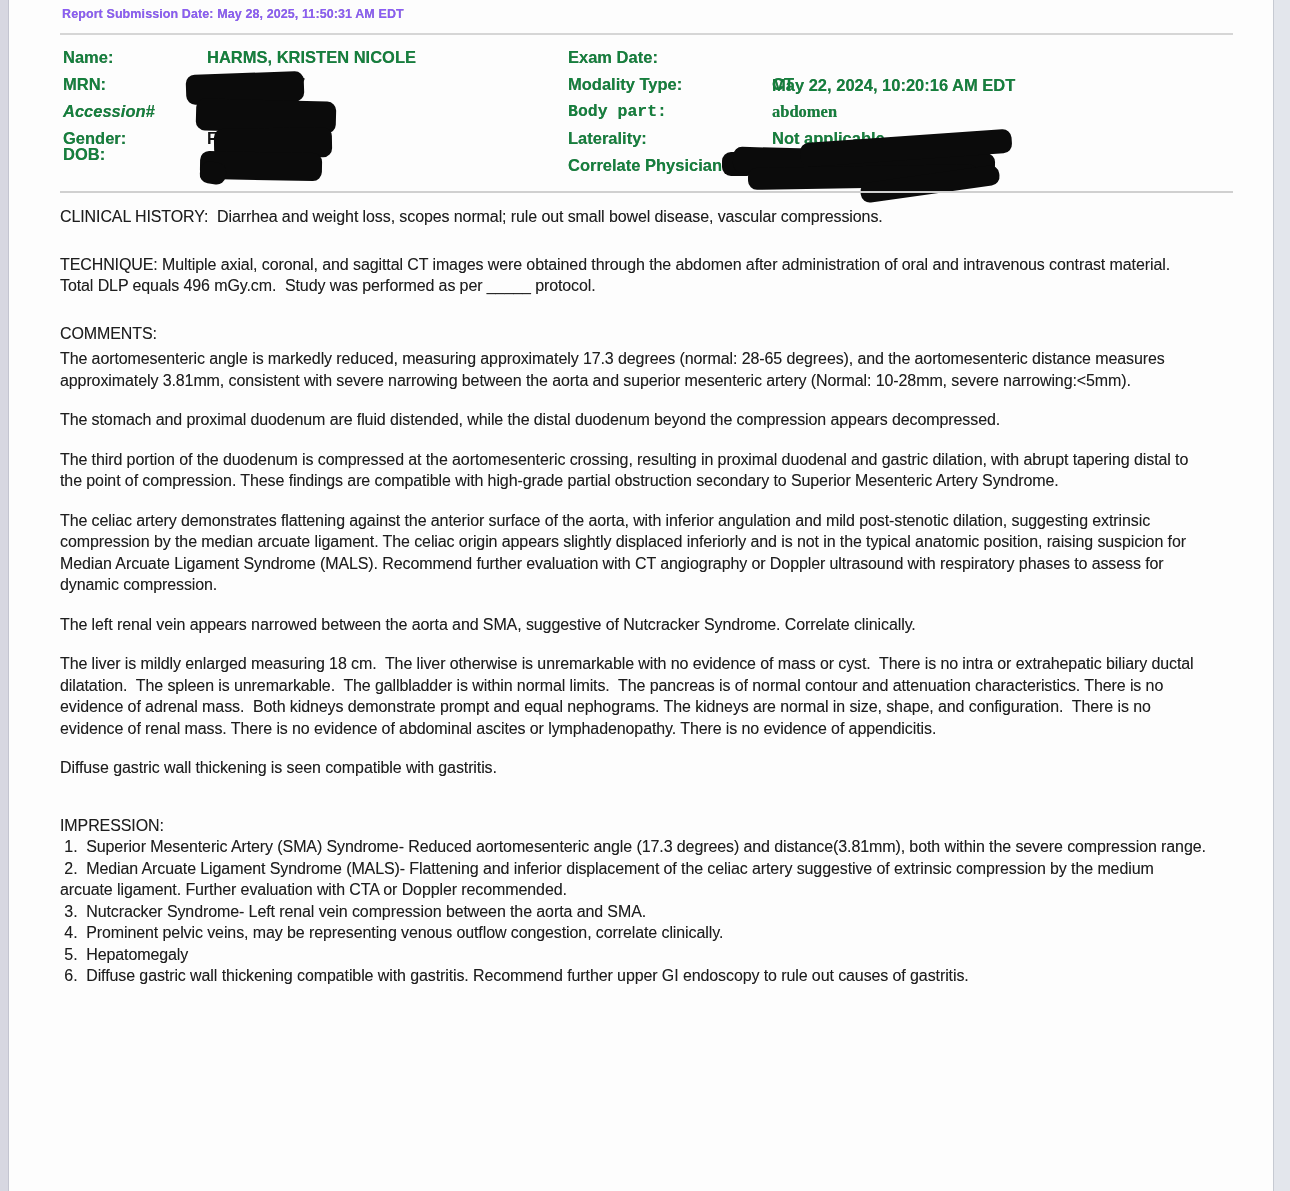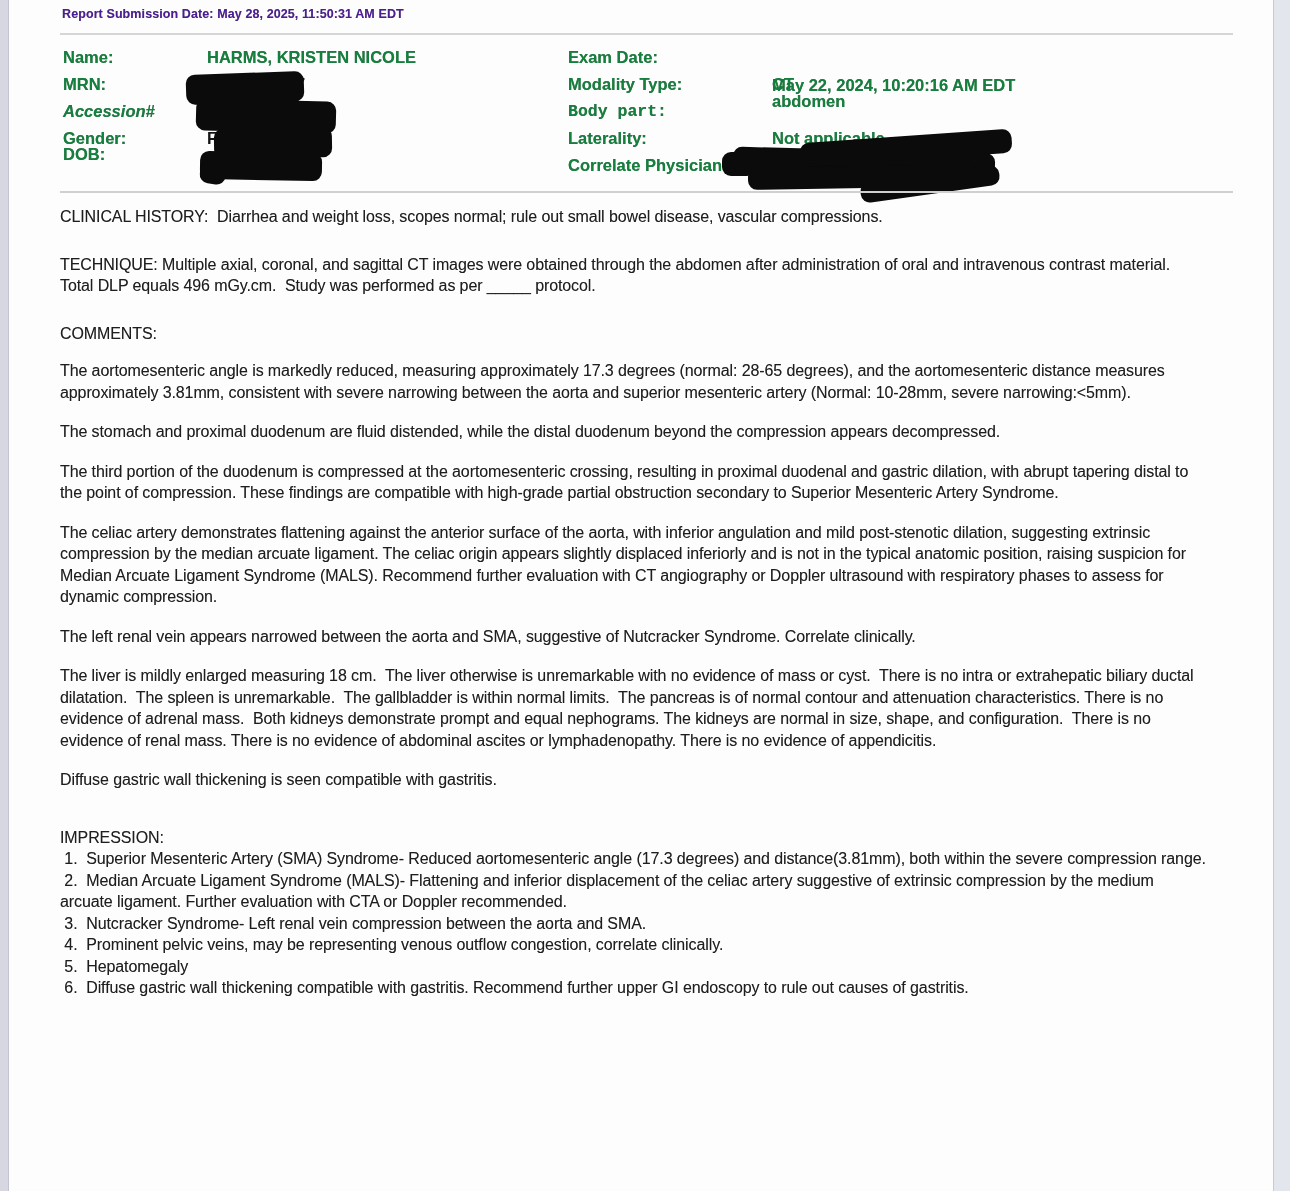--- a/index.html
+++ b/index.html
@@ -14,21 +14,21 @@
   }
   .edge-right {
     position:absolute; right:0; top:0; width:17px; height:1191px;
     background:#e3e6ec; border-left:1px solid #c6cad2;
   }
 
   .page { position:absolute; left:0; top:0; width:1290px; height:1191px; }
 
   .submission {
     position:absolute; left:62px; top:7px;
-    font-size:12.5px; font-weight:700; color:#4c1d95; letter-spacing:0.1px;
+    font-size:12.5px; font-weight:700; color:#8b5cf6; letter-spacing:0.1px;
     text-shadow:0 0 0.5px rgba(40,40,40,0.45);
   }
 
   .rule { position:absolute; height:2px; background:#d0d0d0; }
   .rule-top    { left:60px; top:33px;  width:1173px; background:#d6d6d6; }
   .rule-bottom { left:60px; top:191px; width:1173px; }
 
   .header { position:absolute; left:0; top:0; width:1290px; height:200px; }
   .hrow-label, .hrow-value {
     position:absolute; font-size:16.5px; font-weight:700; color:#15803d;
@@ -43,21 +43,21 @@
 
   .doc-body {
     position:absolute; left:60px; top:206px; width:1150px;
     font-size:16px; line-height:21.5px; letter-spacing:-0.1px; color:#1e1e1e;
     text-shadow:0 0 0.5px rgba(30,30,30,0.4);
   }
   .para { white-space:pre-wrap; margin-top:18px; }
   .para.first { margin-top:0; }
   .para.pre-comments { margin-top:26px; }
   .para.comments-head { margin-top:26px; }
-  .para.nogap { margin-top:16px; }
+  .para.nogap { margin-top:4px; }
   .para.impression-head { margin-top:36px; }
   .para.item { margin-top:0; }
 </style>
 </head>
 <body>
 
 <div class="stage">
   <div class="edge-left"></div>
   <div class="edge-right"></div>
 
@@ -82,21 +82,21 @@
       <div class="peek" style="left:207px; top:129px;">F</div>
 
       <div class="hrow-label" style="left:568px; top:48px;">Exam Date:</div>
       <div class="hrow-label" style="left:568px; top:75px;">Modality Type:</div>
       <div class="hrow-label" style="left:568px; top:102px;font-family:Liberation Mono, monospace;">Body part:</div>
       <div class="hrow-label" style="left:568px; top:129px;">Laterality:</div>
       <div class="hrow-label" style="left:568px; top:156px;">Correlate Physician</div>
 
       <div class="hrow-value" style="left:772px; top:48px;margin-top:28px;">May 22, 2024, 10:20:16 AM EDT</div>
       <div class="hrow-value" style="left:772px; top:75px;">CT</div>
-      <div class="hrow-value" style="left:772px; top:92px;">abdomen</div>
+      <div class="hrow-value" style="left:772px; top:102px;font-family:Liberation Serif, serif;">abdomen</div>
       <div class="hrow-value" style="left:772px; top:129px;">Not applicable</div>
 
       <div>
         <div class="blob" style="left:186px; top:73px;  width:118px; height:30px; transform:rotate(-2deg);"></div>
         <div class="blob" style="left:196px; top:100px; width:140px; height:32px; transform:rotate(1.5deg);"></div>
         <div class="blob" style="left:214px; top:128px; width:118px; height:30px; transform:rotate(-1deg);"></div>
         <div class="blob" style="left:200px; top:152px; width:122px; height:28px; transform:rotate(1deg);"></div>
         <div class="blob" style="left:200px; top:162px; width:26px;  height:22px; transform:rotate(8deg);"></div>
       </div>
 

